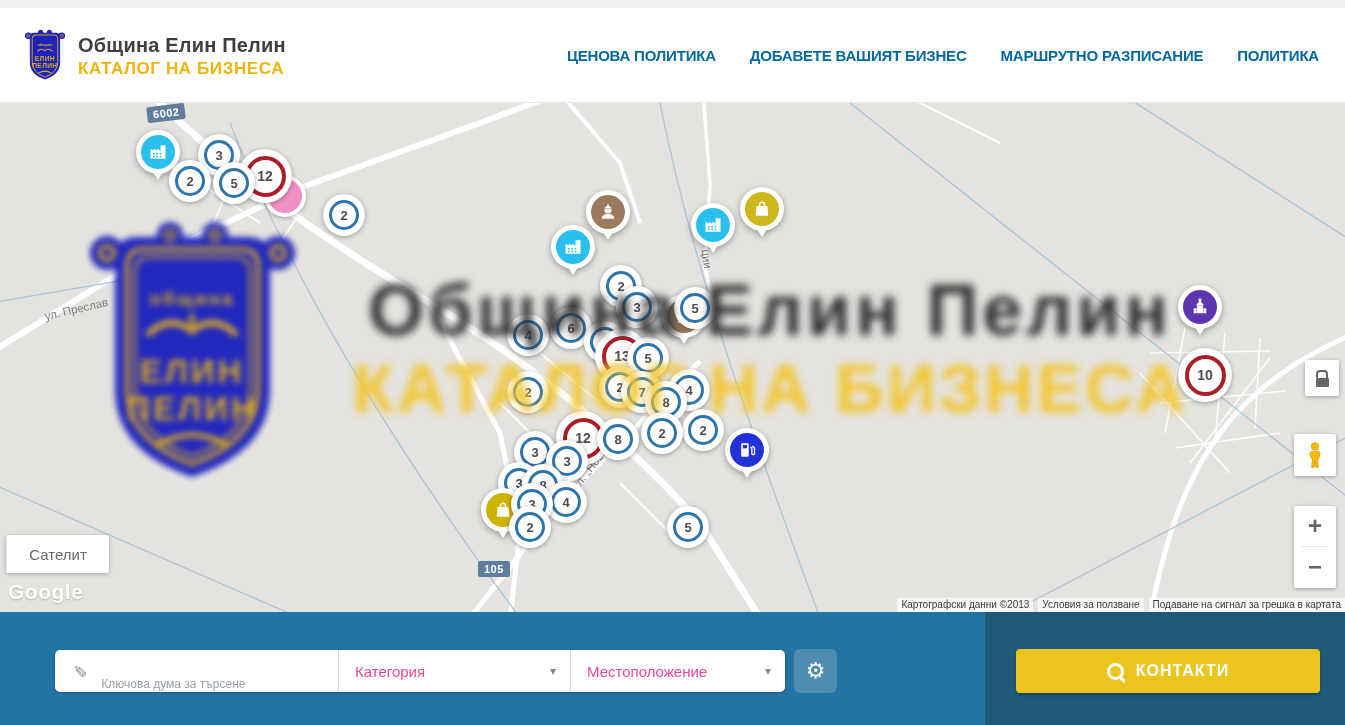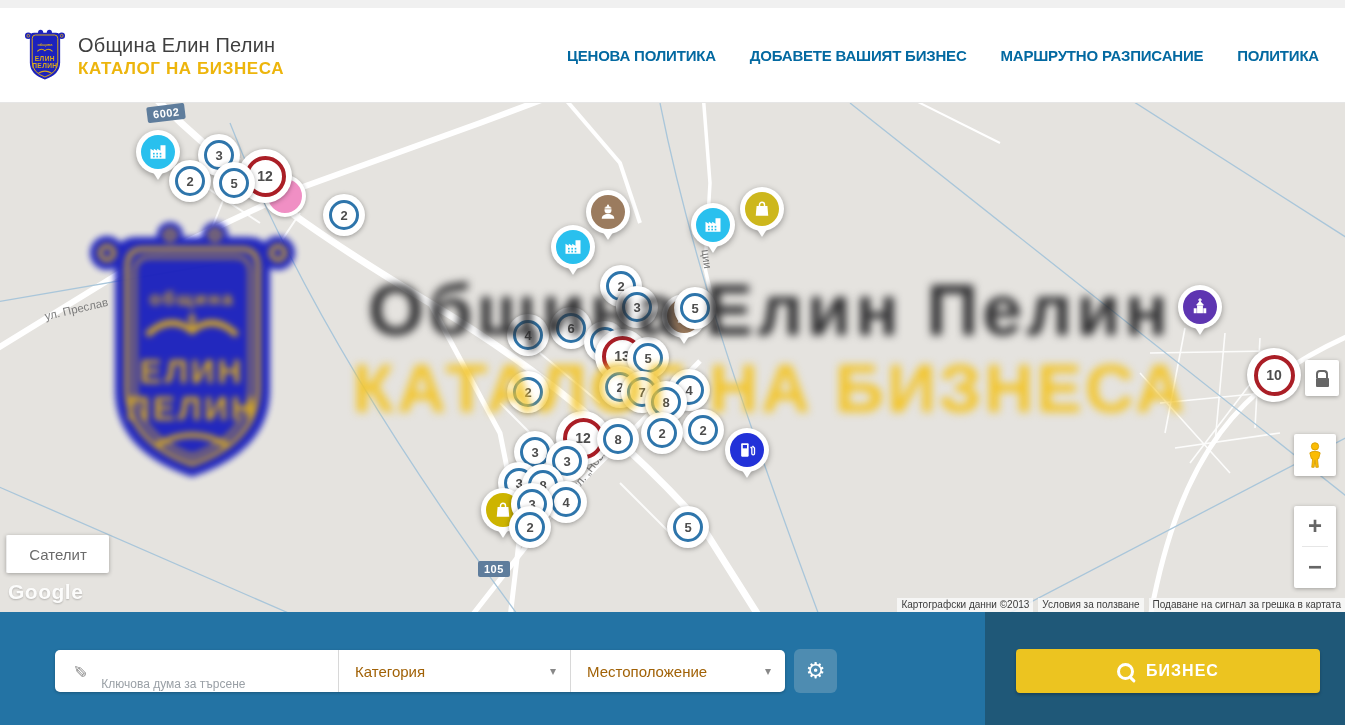--- a/index.html
+++ b/index.html
@@ -5,21 +5,21 @@
   html,body{margin:0;padding:0;background:#fff;}
   body{width:1345px;height:725px;position:relative;overflow:hidden;
        font-family:"Liberation Sans",sans-serif;-webkit-font-smoothing:antialiased;}
 
   
   .topstrip{position:absolute;top:0;left:0;width:100%;height:8px;background:#f0f0f0;}
   .header{position:absolute;top:8px;left:0;width:100%;height:95px;background:#fff;
           border-bottom:1px solid #e6e6e6;box-sizing:border-box;}
   .logo-wrap{position:absolute;left:24px;top:20px;display:flex;align-items:center;}
   .site-title{margin-left:12px;}
-  .site-title .t1{font-size:20px;font-weight:400;color:#3f3f3f;letter-spacing:.2px;}
+  .site-title .t1{font-size:20px;font-weight:700;color:#3f3f3f;letter-spacing:.2px;}
   .site-title .t2{font-size:17px;font-weight:700;color:#edb50c;letter-spacing:.6px;margin-top:2px;}
   .main-nav{position:absolute;right:26px;top:0;height:95px;display:flex;align-items:center;gap:34px;}
   .nav-item{font-size:15px;font-weight:700;color:#0369a1;letter-spacing:-0.2px;cursor:pointer;white-space:nowrap;}
 
   
   .map{position:absolute;top:103px;left:0;width:1345px;height:509px;background:#e5e3df;overflow:hidden;}
   .roads{position:absolute;left:0;top:0;z-index:1;}
   .street-label{position:absolute;z-index:2;font-size:11.5px;color:#7c7c7c;white-space:nowrap;}
   .road-badge{position:absolute;z-index:2;background:#5f7d9c;color:#fff;font-size:11px;font-weight:700;
               padding:2px 6px;border-radius:2px;letter-spacing:.5px;}
@@ -80,21 +80,21 @@
           display:flex;box-shadow:0 1px 3px rgba(0,0,0,.25);}
   .field{display:flex;align-items:center;box-sizing:border-box;position:relative;}
   .field.keyword{width:283px;padding-left:18px;}
   .field.sel{border-left:1px solid #d8d8d8;padding-left:16px;cursor:pointer;}
   .field.cat{width:232px;}
   .field.loc{width:215px;}
   .pencil-icon{font-family:"DejaVu Sans",sans-serif;color:#8a8a8a;font-size:17px;margin-right:12px;
                transform:rotate(90deg) scaleX(-1);display:inline-block;}
   .keyword input{border:none;outline:none;font-size:12px;color:#701a75;width:210px;font-family:"Liberation Sans",sans-serif;margin-top:25px;}
   .keyword input::placeholder{color:#9aa0a6;}
-  .sel .sel-text{font-size:15px;color:#a16207;}
+  .sel .sel-text{font-size:15px;color:#ec4899;}
   .sel .caret{position:absolute;right:14px;font-family:"DejaVu Sans",sans-serif;color:#888;font-size:12px;}
   .gear-btn{position:absolute;left:794px;top:37px;width:43px;height:44px;background:#4e8cb1;border-radius:6px;
             display:flex;align-items:center;justify-content:center;cursor:pointer;}
   .gear-icon{font-family:"DejaVu Sans",sans-serif;color:#fff;font-size:22px;line-height:1;}
   .search-btn{position:absolute;left:1016px;top:37px;width:304px;height:44px;background:#ecc420;border:none;
               border-radius:4px;display:flex;align-items:center;justify-content:center;gap:12px;cursor:pointer;
               box-shadow:0 2px 3px rgba(0,0,0,.25);}
   .search-btn .label{color:#fff;font-size:16px;font-weight:700;letter-spacing:1px;font-family:"Liberation Sans",sans-serif;}
   .mag{width:11px;height:11px;border:3px solid #fff;border-radius:50%;position:relative;display:inline-block;}
   .mag::after{content:"";position:absolute;width:3px;height:7px;background:#fff;left:11px;top:10px;
@@ -340,21 +340,21 @@
               <rect x="8.5" y="10" width="7" height="9.5" fill="#fff"></rect>
               <path d="M12 4.5l5 5.5H7z" fill="#fff"></path>
               <rect x="11.2" y="1.5" width="1.6" height="4.5" fill="#fff"></rect>
               <rect x="9.8" y="2.8" width="4.4" height="1.4" fill="#fff"></rect>
               <rect x="4.5" y="13.5" width="3.5" height="6" fill="#fff"></rect>
               <rect x="16" y="13.5" width="3.5" height="6" fill="#fff"></rect>
             </svg>
           </div>
         </div>
       </div>
-      <div class="marker cluster large red" style="left: 1274px; top: 272px;">
+      <div class="marker cluster large red" style="left: 1205px; top: 272px;">
         <div class="cl-ring">
           <span class="cl-num">10</span>
         </div>
       </div>
       <div class="marker cluster" style="left: 620px; top: 284px;">
         <div class="cl-ring">
           <span class="cl-num">2</span>
         </div>
       </div>
       <div class="marker cluster" style="left: 689px; top: 287px;">
@@ -533,15 +533,15 @@
       <span class="caret">▾</span>
     </div>
   </div>
 
   <div class="gear-btn">
     <span class="gear-icon">⚙</span>
   </div>
 
   <button class="search-btn">
     <span class="mag"></span>
-    <span class="label">БИЗНЕС</span>
+    <span class="label">КОНТАКТИ</span>
   </button>
 </div>
 
 </body></html>

